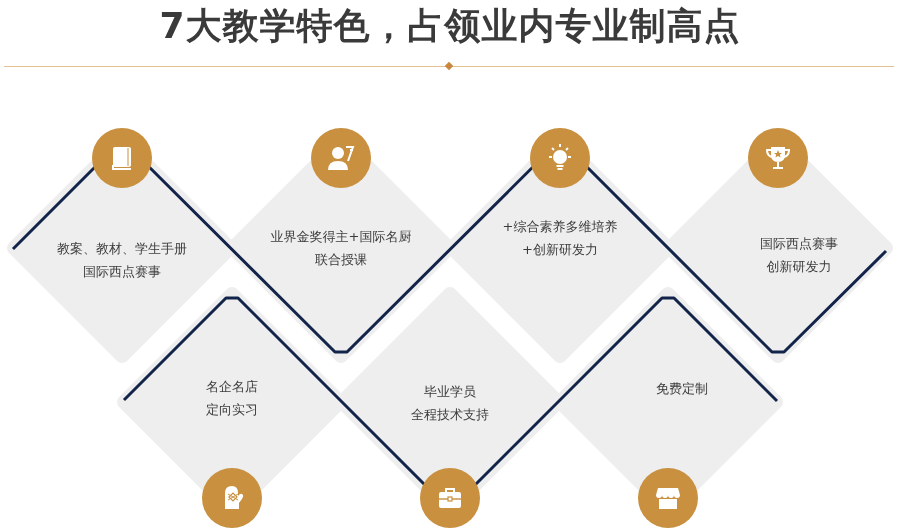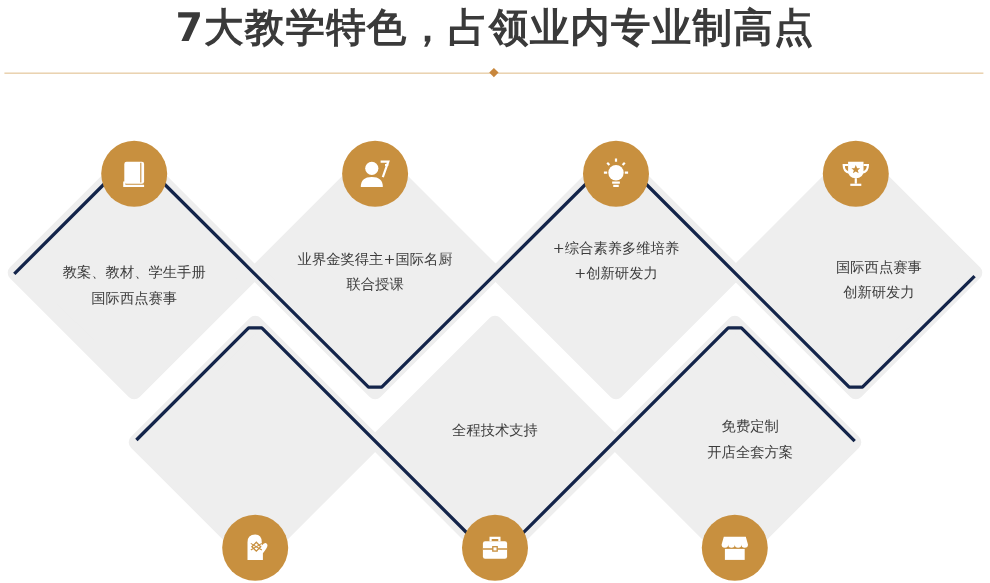--- a/index.html
+++ b/index.html
@@ -111,20 +111,22 @@
 </div>
 <div class="label" style="left:470px; top:215px;">
   <div>+综合素养多维培养</div>
   <div>+创新研发力</div>
 </div>
 <div class="label" style="left:709px; top:232px;">
   <div>国际西点赛事</div>
   <div>创新研发力</div>
 </div>
 <div class="label" style="left:142px; top:375px;">
+  <div>名企名店</div>
+  <div>定向实习</div>
 </div>
 <div class="label" style="left:360px; top:380px;">
+  <div>毕业学员</div>
   <div>全程技术支持</div>
 </div>
 <div class="label" style="left:592px; top:377px;">
   <div>免费定制</div>
-  <div>开店全套方案</div>
 </div>
 
 </body></html>

